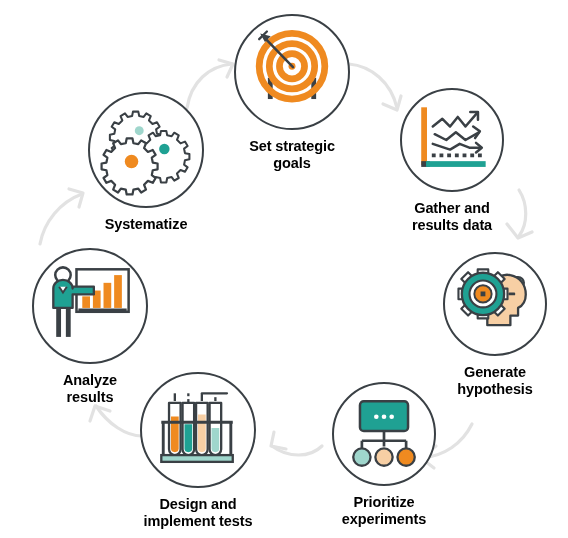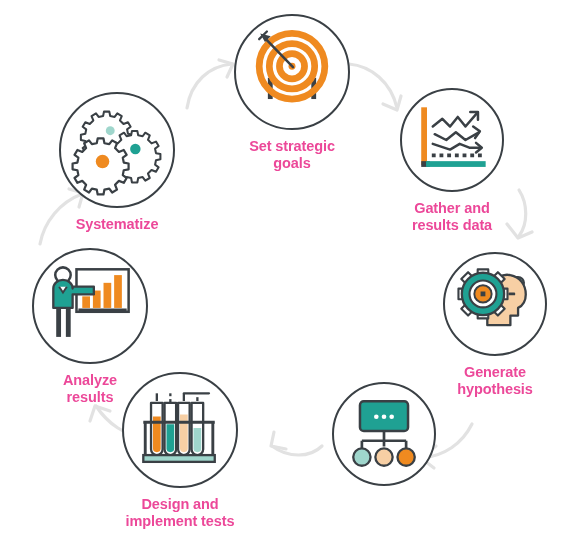--- a/index.html
+++ b/index.html
@@ -41,21 +41,21 @@
     position: absolute;
     left: 0; top: 0;
     width: 100%;
     height: 100%;
     display: block;
   }
   .label {
     margin-top: 8px;
     font-size: 14.5px;
     font-weight: bold;
-    color: #ec4899;
+    color: #000000;
     line-height: 1.18;
     letter-spacing: -0.1px;
     white-space: pre-line;
   }
   .arrow {
     position: absolute;
     pointer-events: none;
   }
   .arrow svg { display: block; overflow: visible; }
   .arrow path {
@@ -211,23 +211,25 @@
         <line x1="52" y1="49" x2="52" y2="65" stroke="#3a4045" stroke-width="2.8"></line>
         <line x1="29" y1="59" x2="75" y2="59" stroke="#3a4045" stroke-width="2.8"></line>
         <line x1="29" y1="59" x2="29" y2="67" stroke="#3a4045" stroke-width="2.8"></line>
         <line x1="75" y1="59" x2="75" y2="67" stroke="#3a4045" stroke-width="2.8"></line>
 
         <circle cx="29" cy="76" r="9" fill="#9fd6cc" stroke="#3a4045" stroke-width="2.4"></circle>
         <circle cx="52" cy="76" r="9" fill="#f7cfa4" stroke="#3a4045" stroke-width="2.4"></circle>
         <circle cx="75" cy="76" r="9" fill="#ef8a20" stroke="#3a4045" stroke-width="2.4"></circle>
       </svg>
     </div>
-  </div>
-
-  <div class="node" style="left:180px; top:372px;">
+    <div class="label">Prioritize
+experiments</div>
+  </div>
+
+  <div class="node" style="left:198px; top:372px;">
     <div class="circle big">
       <svg viewBox="0 0 116 116">
 
         <line x1="34" y1="20" x2="34" y2="28" stroke="#3a4045" stroke-width="2.4"></line>
         <line x1="48" y1="20" x2="48" y2="23" stroke="#3a4045" stroke-width="2.4"></line>
         <line x1="48" y1="26" x2="48" y2="29" stroke="#3a4045" stroke-width="2.4"></line>
         <path d="M62 20 H88" stroke="#3a4045" stroke-width="2.4" stroke-linecap="round"></path>
         <line x1="62" y1="20" x2="62" y2="28" stroke="#3a4045" stroke-width="2.4"></line>
         <line x1="76" y1="24" x2="76" y2="28" stroke="#3a4045" stroke-width="2.4"></line>
 
@@ -273,21 +275,21 @@
         <path d="M26 38 L30 44 L34 38" fill="#ffffff" stroke="#3a4045" stroke-width="2"></path>
 
         <rect x="23" y="60" width="5" height="30" fill="#3a4045"></rect>
         <rect x="33" y="60" width="5" height="30" fill="#3a4045"></rect>
       </svg>
     </div>
     <div class="label">Analyze
 results</div>
   </div>
 
-  <div class="node" style="left:117px; top:92px;">
+  <div class="node" style="left:146px; top:92px;">
     <div class="circle big">
       <svg viewBox="0 0 116 116">
 
         <g stroke="#3a4045" stroke-width="2.3" fill="#ffffff" stroke-linejoin="round">
           <path d="M45 24 l5 -1 1 -5 h6 l1 5 5 1 3 -4 5 3 -2 5 4 4 5 -2 3 5 -4 3 1 5 5 1 v6 l-5 1 -1 5 4 3 -3 5 -5 -2 -4 4 2 5 -5 3 -3 -4 -5 1 -1 5 h-6 l-1 -5 -5 -1 -3 4 -5 -3 2 -5 -4 -4 -5 2 -3 -5 4 -3 -1 -5 -5 -1 v-6 l5 -1 1 -5 -4 -3 3 -5 5 2 4 -4 -2 -5 5 -3 Z" transform="translate(-7,-2) scale(0.92) translate(5,4)"></path>
         </g>
         <circle cx="51" cy="38" r="4.6" fill="#9fd6cc"></circle>
 
         <g stroke="#3a4045" stroke-width="2.3" fill="#ffffff" stroke-linejoin="round">
           <path d="M45 24 l5 -1 1 -5 h6 l1 5 5 1 3 -4 5 3 -2 5 4 4 5 -2 3 5 -4 3 1 5 5 1 v6 l-5 1 -1 5 4 3 -3 5 -5 -2 -4 4 2 5 -5 3 -3 -4 -5 1 -1 5 h-6 l-1 -5 -5 -1 -3 4 -5 -3 2 -5 -4 -4 -5 2 -3 -5 4 -3 -1 -5 -5 -1 v-6 l5 -1 1 -5 -4 -3 3 -5 5 2 4 -4 -2 -5 5 -3 Z" transform="translate(22,18) scale(0.92) translate(5,4)"></path>

